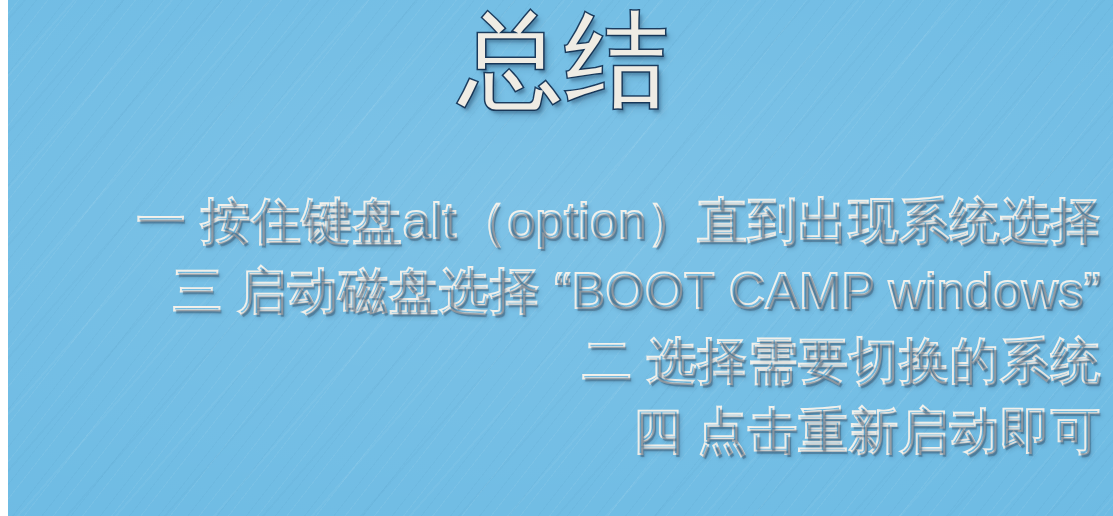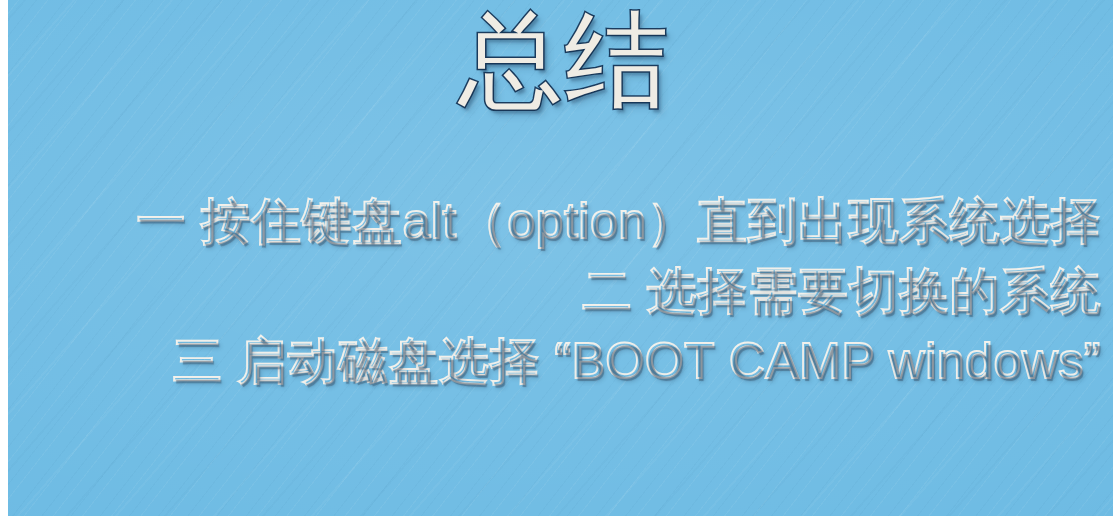--- a/index.html
+++ b/index.html
@@ -122,23 +122,26 @@
     <span class="title">总结</span>
   </div>
 
   <div class="body-list">
 
     <div class="body-line">
       <span class="idx">一</span><span>按住键盘alt（option）直到出现系统选择</span>
     </div>
 
     <div class="body-line">
+      <span class="idx">三</span><span>启动磁盘选择 “BOOT CAMP windows”</span>
+    </div>
+
+    <div class="body-line">
       <span class="idx">二</span><span>选择需要切换的系统</span>
     </div>
 
     <div class="body-line">
-      <span class="idx">三</span><span>启动磁盘选择 “BOOT CAMP windows”</span>
+      <span class="idx">四</span><span>点击重新启动即可</span>
     </div>
-
 
   </div>
 
 </div>
 
 </body></html>

